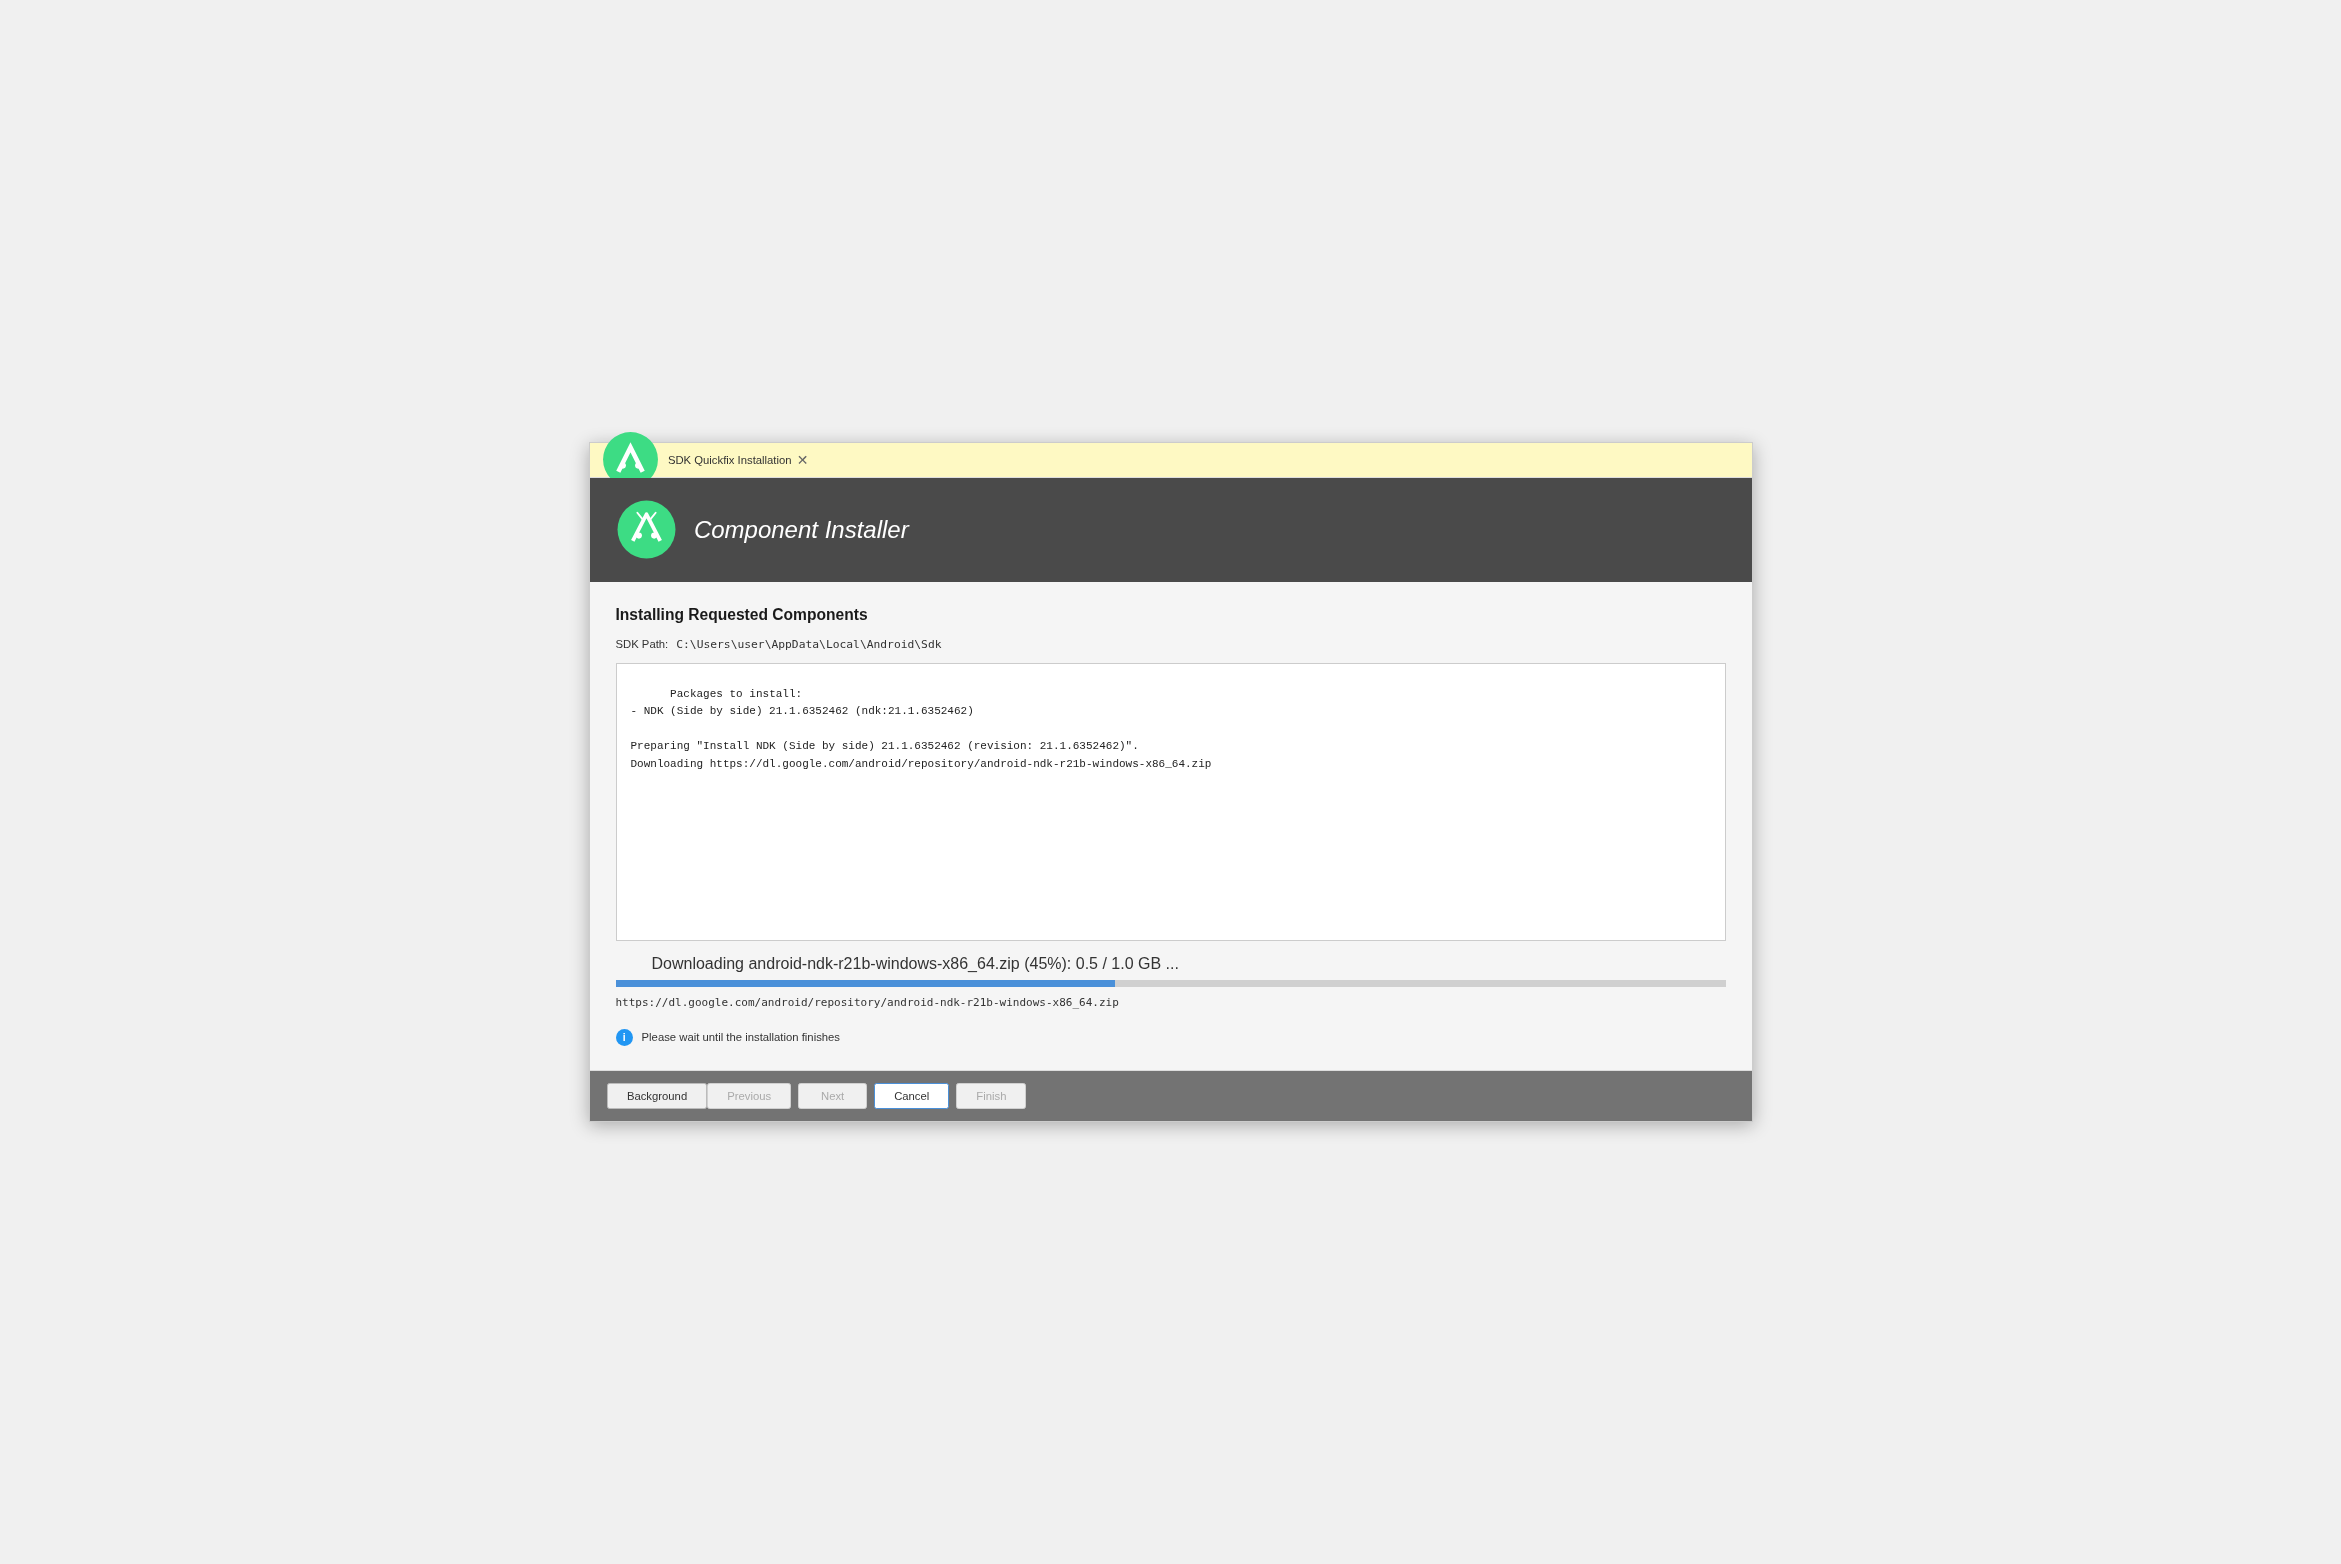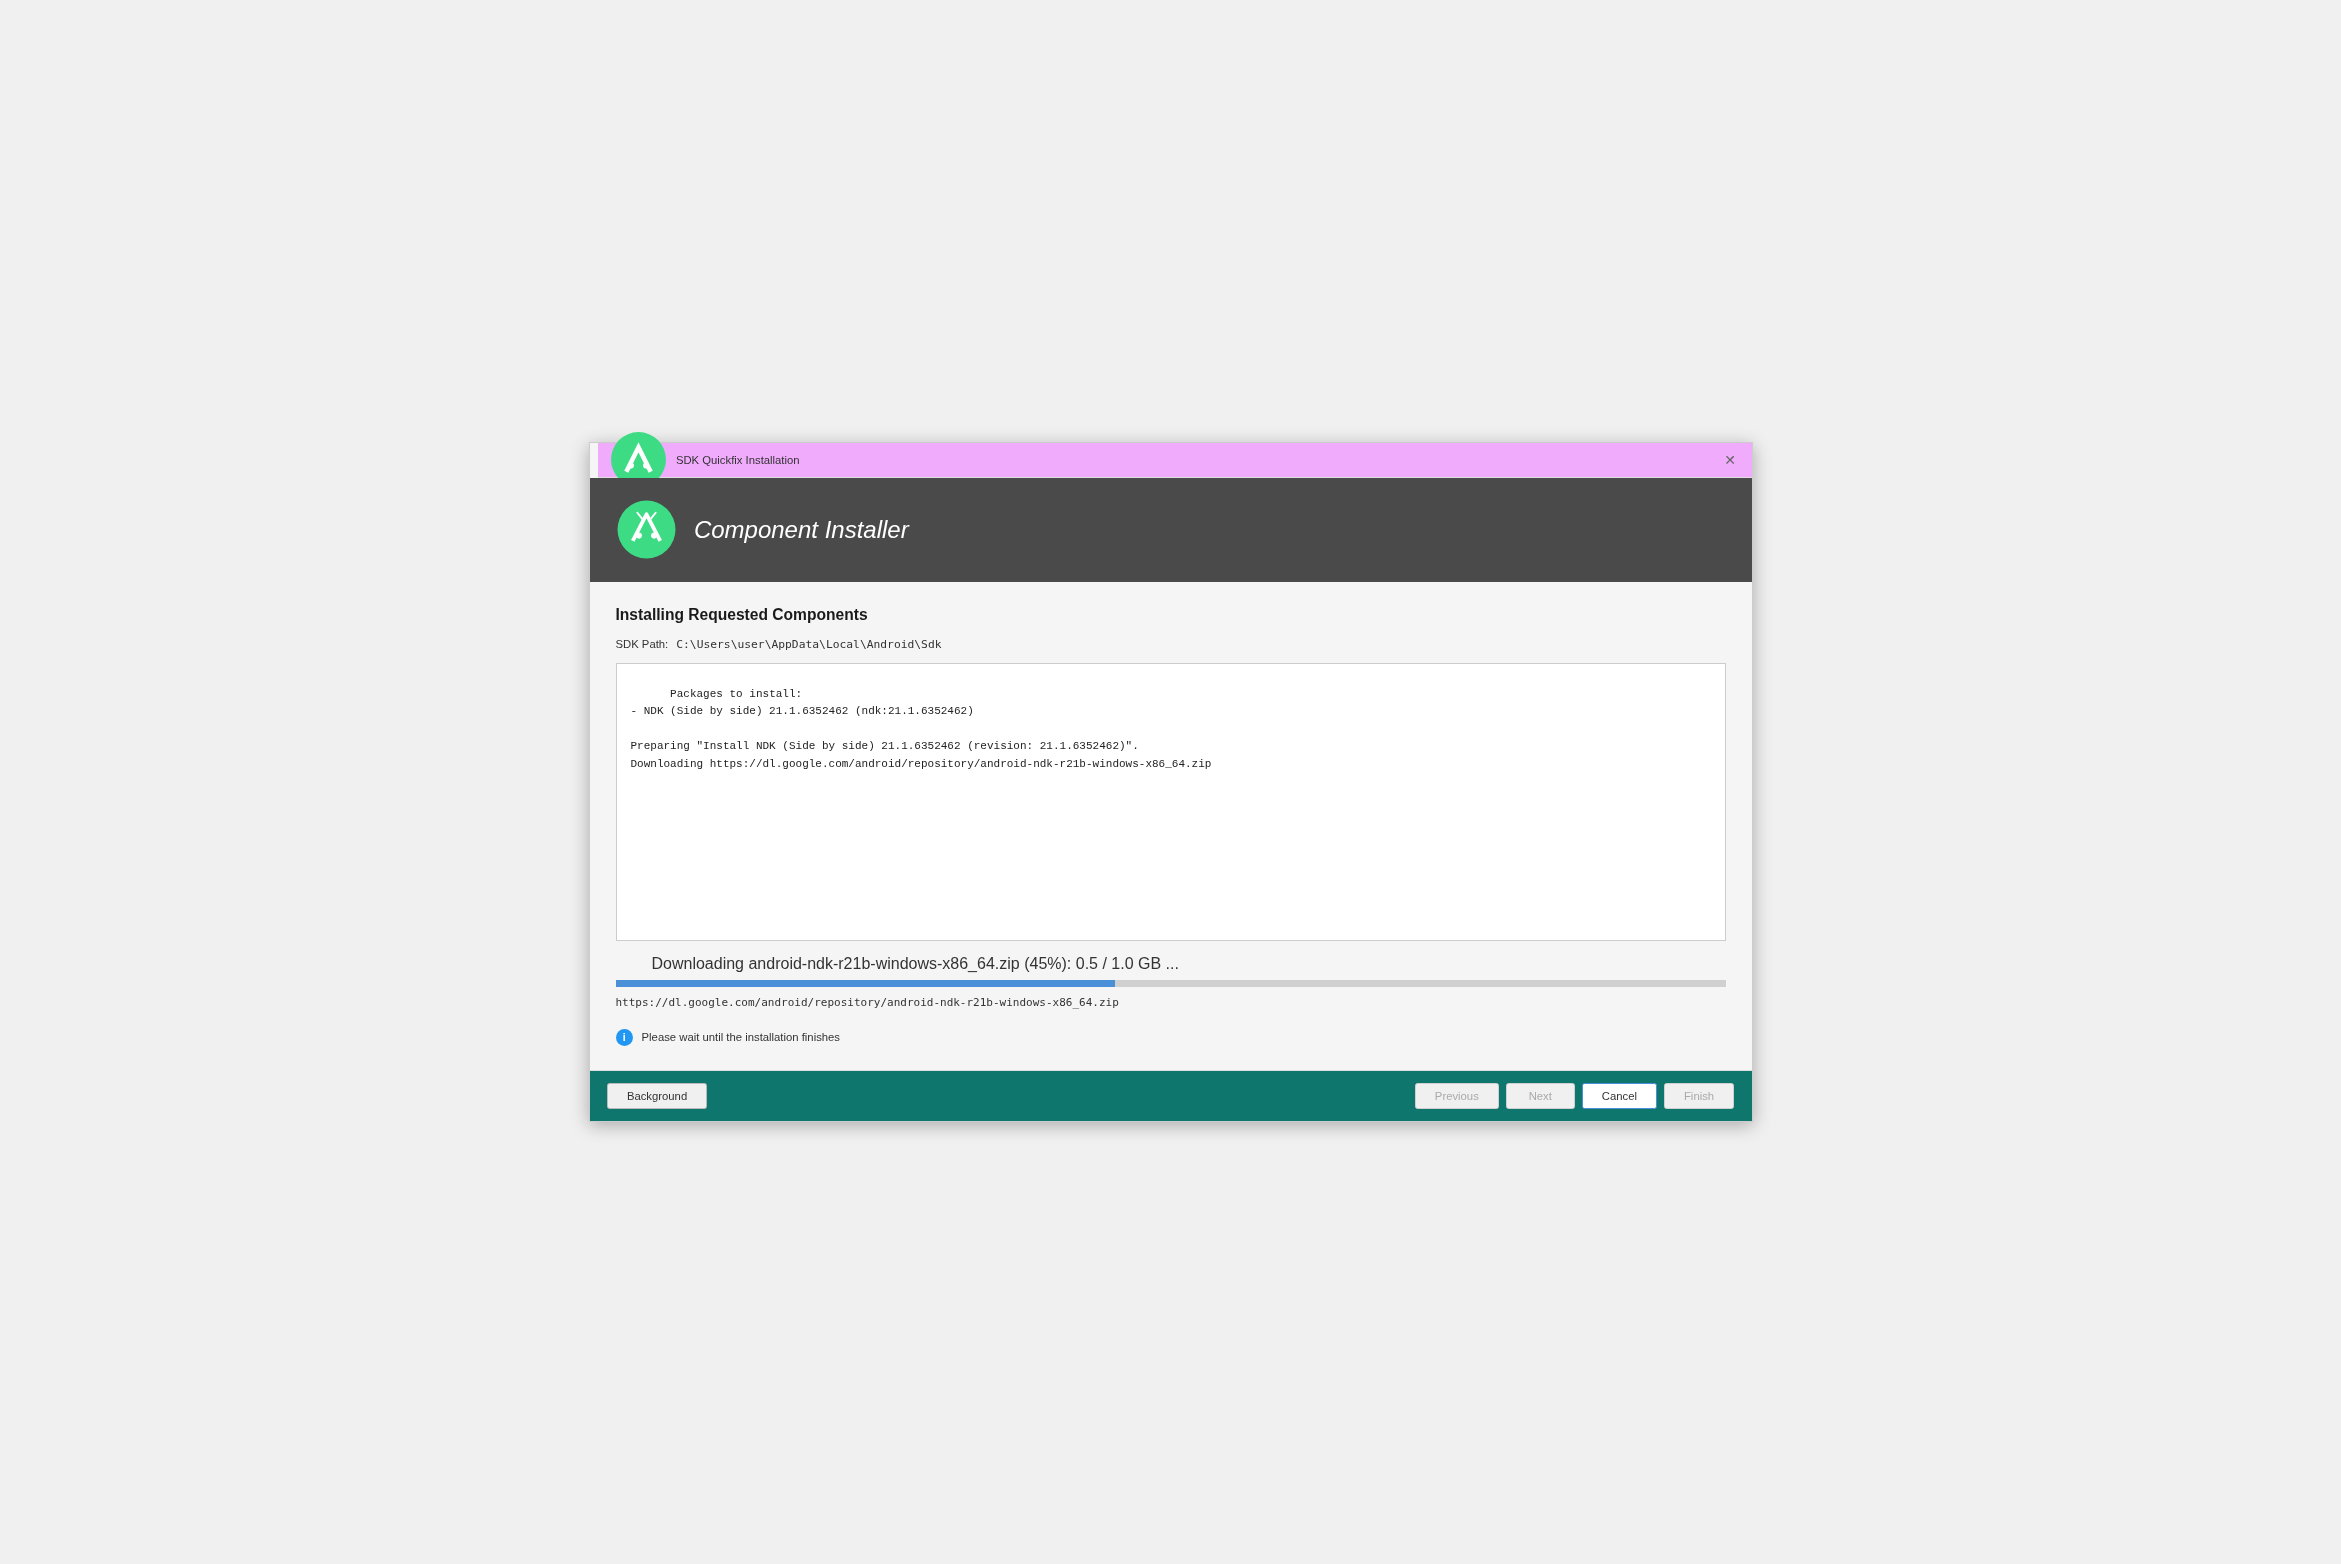--- a/index.html
+++ b/index.html
@@ -22,26 +22,25 @@
       background: #f5f5f5;
       border: 0.9px solid #ccc;
       box-shadow: 0 3.5px 17.4px rgba(0,0,0,0.3);
       display: flex;
       flex-direction: column;
     }
 
     .title-bar {
       display: flex;
       align-items: center;
-      justify-content: space-between;
-      background: #f0abfc;
+      justify-content: flex-start;
+      background: #fef9c3;
       padding: 7px 10.4px;
       border-bottom: 0.9px solid #ddd;
       height: 35px;
-      margin-left: 8px;
     }
 
     .title-bar-left {
       display: flex;
       align-items: center;
       gap: 7px;
     }
 
     .title-bar-icon {
       width: 17.4px;
@@ -180,23 +179,22 @@
     }
 
     .info-text {
       font-size: 11.3px;
       color: #333;
     }
 
     .footer {
       display: flex;
       align-items: center;
-      justify-content: space-between;
       padding: 12px 17.4px;
-      background: #0f766e;
+      background: #737373;
       border-top: 0.9px solid #ddd;
     }
 
     .footer-left {
       display: flex;
       gap: 8.7px;
     }
 
     .footer-right {
       display: flex;

